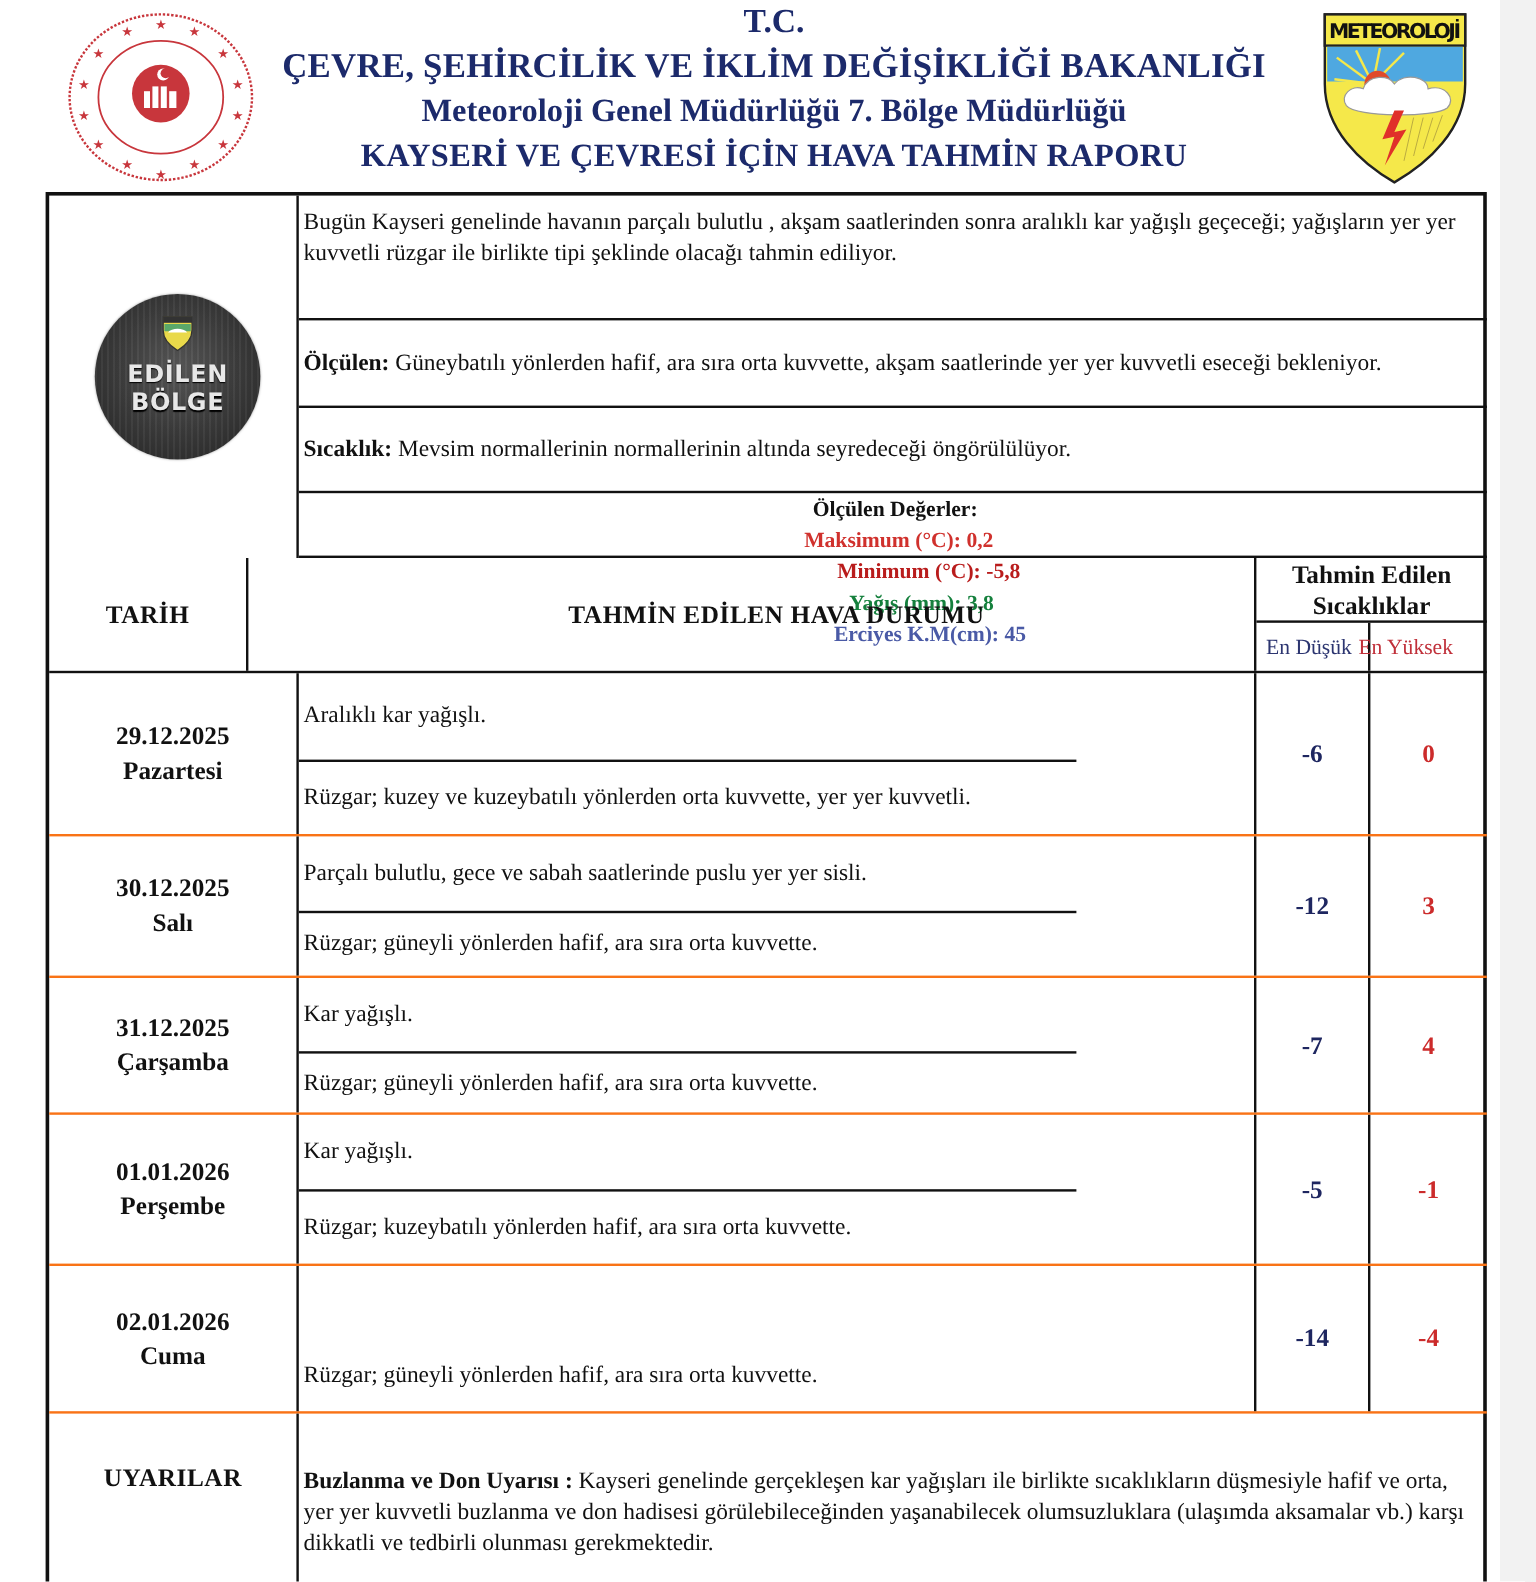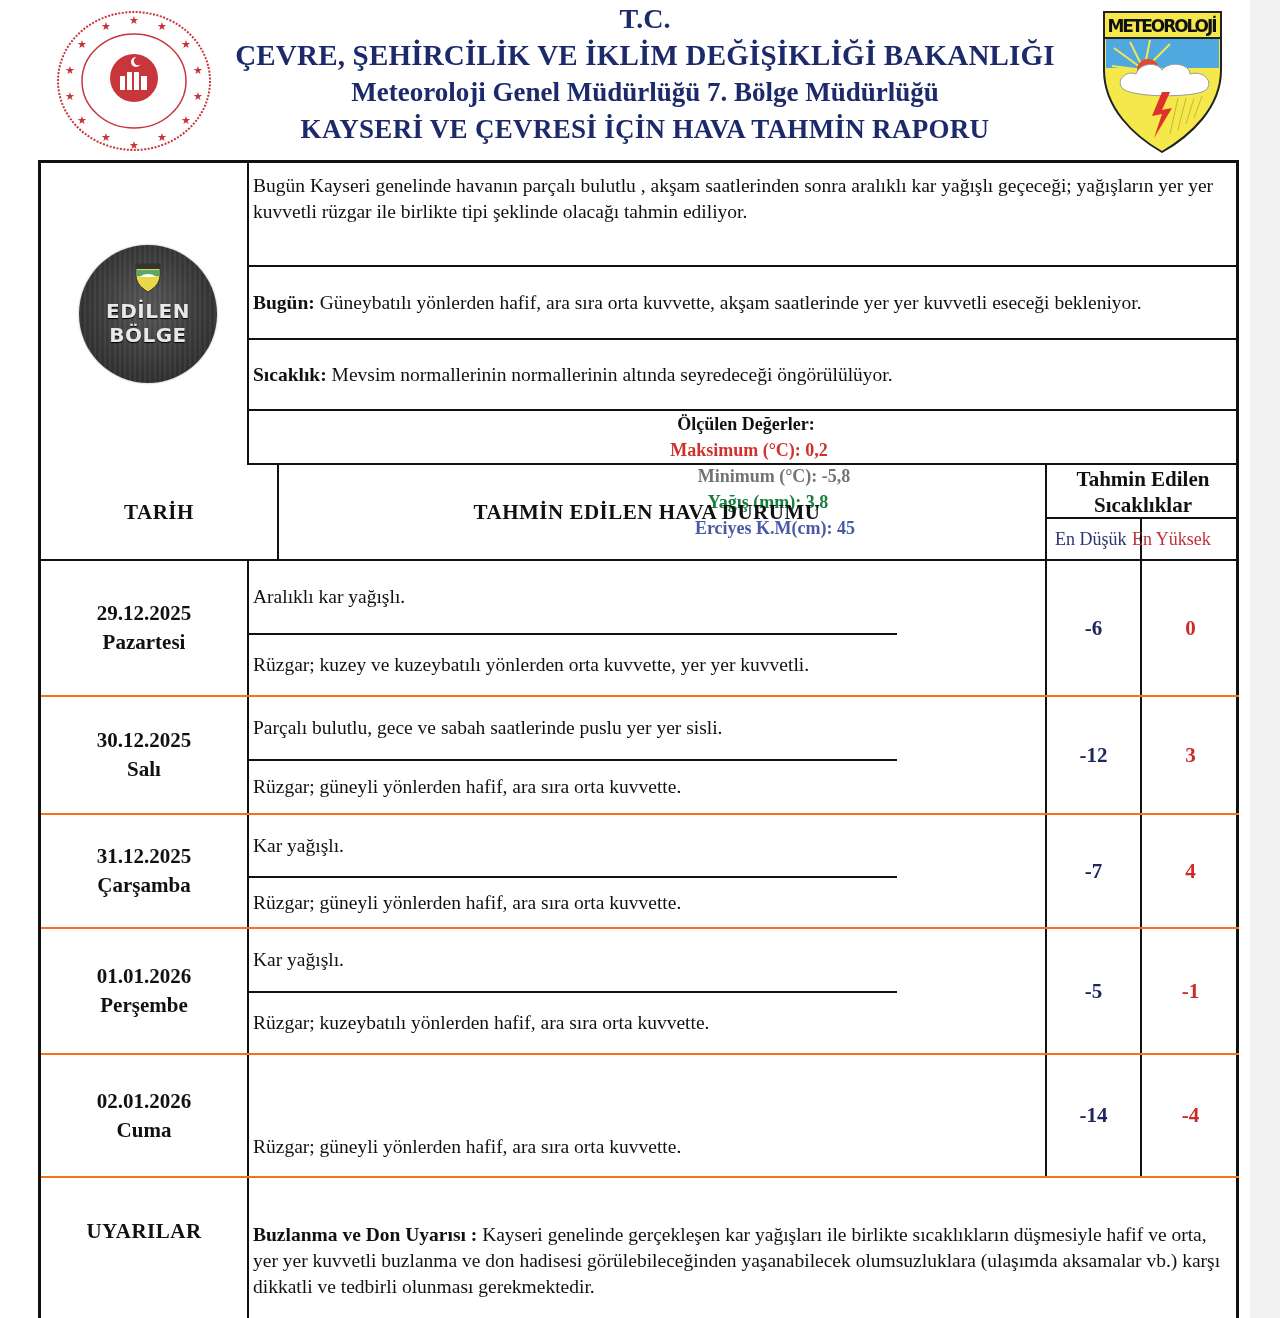--- a/index.html
+++ b/index.html
@@ -32,27 +32,27 @@
     .kay-logo .kt2 { top: 78px; }
 
     .srow { position: absolute; left: 208px; width: 990px; border-bottom: 2px solid #111; font-size: 19.5px; line-height: 26px; padding-left: 4px; }
     .srow1 { top: 0; height: 104px; padding-top: 10px; }
     .srow2 { top: 104px; height: 73px; display:flex; align-items:center; }
     .srow3 { top: 177px; height: 71px; display:flex; align-items:center; }
     .srow4 { top: 248px; height: 54px; display:flex; align-items:center; border-bottom: 2px solid #111; font-size: 18px; font-weight: bold; flex-direction: column; }
     .lbl { font-weight: bold; }
     .m-item { display:inline-block; }
     .m1 { color: #d0312d; margin-left: 6px; }
-    .m2 { color: #737373; margin-left: 56px; }
+    .m2 { color: #b91c1c; margin-left: 56px; }
     .m3 { color: #15803d; margin-left: 44px; }
     .m4 { color: #4a5aa6; margin-left: 58px; }
 
     
     .hdr-row { position: absolute; left: 0; top: 302px; width: 1198px; height: 96px; border-bottom: 2px solid #111; }
-    .hdr-date { position: absolute; left: 0; top: 0; width: 238px; height: 94px; border-right: 2px solid #111; display:flex; align-items:center; justify-content:center; font-weight:bold; font-size: 21px; letter-spacing: 0.5px; }
+    .hdr-date { position: absolute; left: 0; top: 0; width: 166px; height: 94px; border-right: 2px solid #111; display:flex; align-items:center; justify-content:center; font-weight:bold; font-size: 21px; letter-spacing: 0.5px; }
     .hdr-fc { position: absolute; left: 208px; top: 0; width: 798px; height: 94px; border-right: 2px solid #111; display:flex; align-items:center; justify-content:center; font-weight:bold; font-size: 21px; letter-spacing: 0.5px; }
     .hdr-temp { position: absolute; left: 1006px; top: 0; width: 192px; height: 94px; }
     .hdr-temp-title { position:absolute; left:0; top:0; width:192px; height: 54px; border-bottom: 2px solid #111; text-align:center; font-weight:bold; font-size: 21px; line-height: 26px; padding-top: 1px; }
     .hdr-low { position:absolute; left:0; top: 54px; width: 95px; height: 40px; border-right: 2px solid #111; font-size: 18px; color: #2c3570; padding-left: 8px; line-height: 40px; white-space: nowrap; }
     .hdr-high { position:absolute; left: 95px; top: 54px; width: 97px; height: 40px; font-size: 18px; color: #c0303a; line-height: 40px; white-space: nowrap; margin-left: -10px; }
 
     
     .day { position: absolute; left: 0; width: 1198px; border-bottom: 2px solid #f97316; }
     .day-date { position: absolute; left: 0; top: 0; width: 208px; height: 100%; border-right: 2px solid #111; display:flex; flex-direction:column; align-items:center; justify-content:center; font-weight:bold; font-size: 21px; line-height: 29px; }
     .day-fc { position: absolute; left: 208px; top: 0; width: 798px; height: 100%; border-right: 2px solid #111; }
@@ -148,21 +148,21 @@
       <div class="kt kt1">EDİLEN</div>
       <div class="kt kt2">BÖLGE</div>
     </div>
   </div>
 
   <div class="srow srow1">
     <span>Bugün Kayseri genelinde havanın parçalı bulutlu , akşam saatlerinden sonra aralıklı kar yağışlı geçeceği; yağışların yer yer kuvvetli rüzgar ile birlikte tipi şeklinde olacağı tahmin ediliyor.</span>
   </div>
   <div class="srow srow2">
     <span>
-      <span class="lbl">Bugün:</span><span> Güneybatılı yönlerden hafif, ara sıra orta kuvvette, akşam saatlerinde yer yer kuvvetli eseceği bekleniyor.</span>
+      <span class="lbl">Ölçülen:</span><span> Güneybatılı yönlerden hafif, ara sıra orta kuvvette, akşam saatlerinde yer yer kuvvetli eseceği bekleniyor.</span>
     </span>
   </div>
   <div class="srow srow3">
     <span>
       <span class="lbl">Sıcaklık:</span><span> Mevsim normallerinin normallerinin altında seyredeceği öngörülülüyor.</span>
     </span>
   </div>
   <div class="srow srow4">
     <span>Ölçülen Değerler:</span>
     <span class="m-item m1">Maksimum (°C): 0,2</span>

